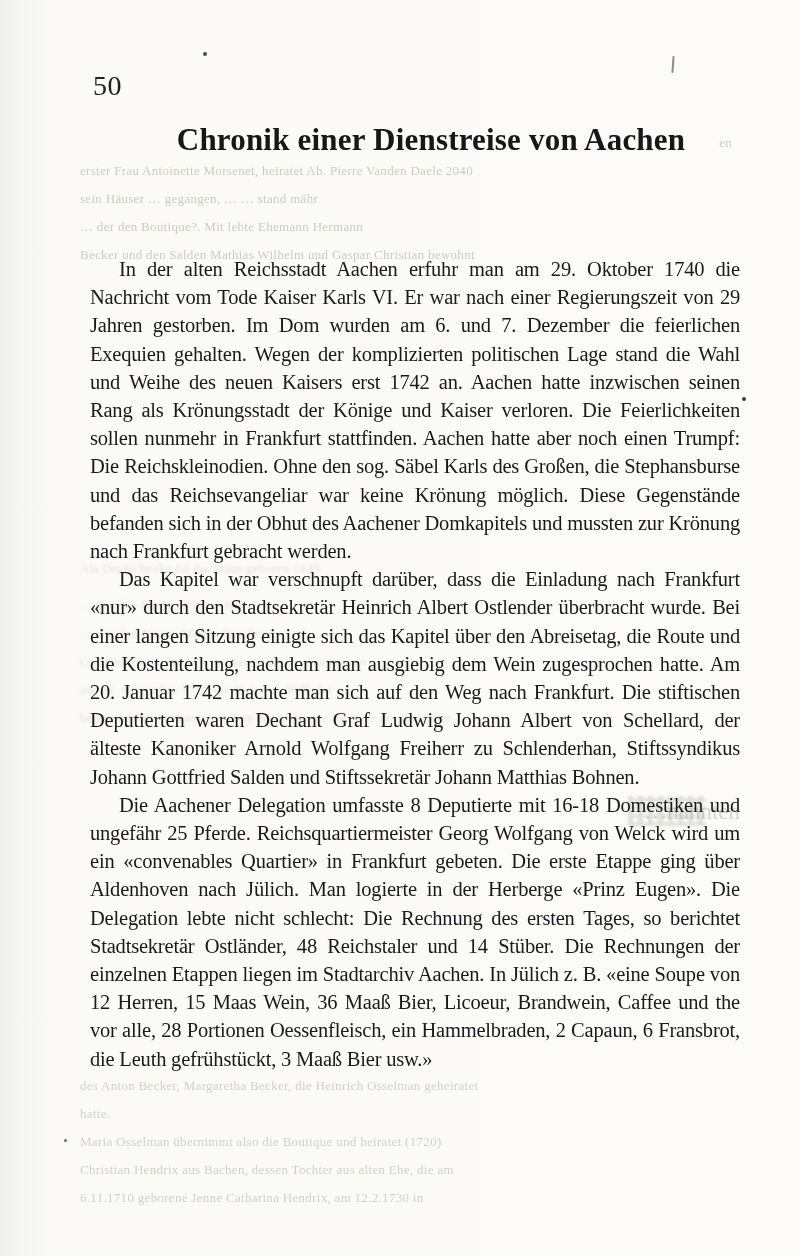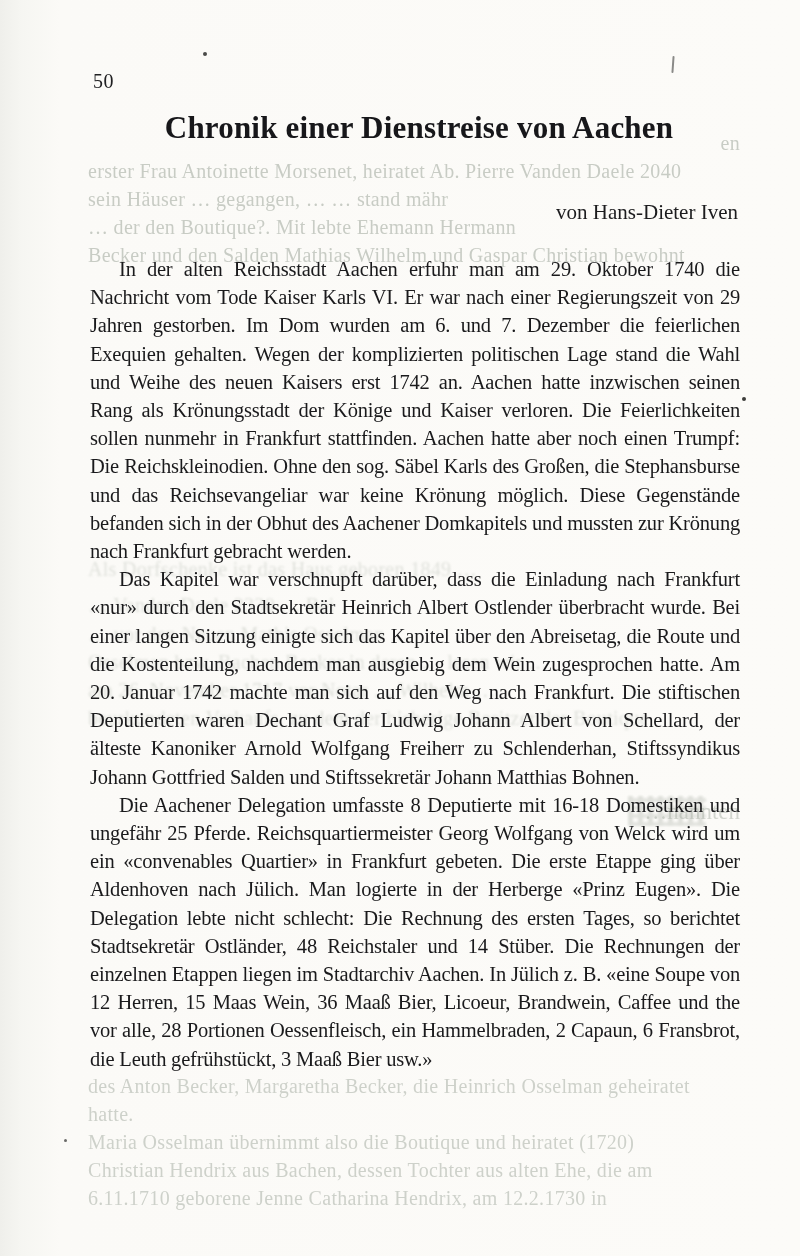--- a/index.html
+++ b/index.html
@@ -17,42 +17,42 @@
   .binding-edge{
     position:absolute;left:0;top:0;bottom:0;width:30px;
     background:
       repeating-linear-gradient(90deg,
         rgba(150,150,146,0.22) 0 1px, rgba(255,255,255,0) 1px 3px,
         rgba(170,170,166,0.16) 3px 4px, rgba(255,255,255,0) 4px 7px),
       linear-gradient(90deg,#dededa 0,#ececе8 8px,rgba(252,251,248,0) 30px);
   }
   .page-number{
     position:absolute;left:93px;top:70px;
-    font-size:20px;color:#202022;letter-spacing:.5px;
+    font-size:28px;color:#202022;letter-spacing:.5px;
   }
   .title-block{
     position:absolute;left:90px;top:101px;width:650px;
     text-align:center;color:#17171a;
     font-weight:bold;font-size:31px;line-height:46px;
-    letter-spacing:.2px;margin:4px;
+    letter-spacing:.2px;margin:16px;
   }
   .byline{
     position:absolute;left:90px;top:200px;width:648px;
     text-align:right;font-size:21px;color:#1c1c1e;
   }
   .body-text{
     position:absolute;left:90px;top:255px;width:650px;
     font-size:20.5px;line-height:28.2px;color:#1a1a1c;
     text-align:justify;letter-spacing:-0.2px;
   }
   .body-text p{margin:0;text-indent:29px;}
   
   .ghost-line{
-    position:absolute;left:88px;width:652px;
-    font-size:20px;line-height:26px;white-space:nowrap;overflow:hidden;
+    position:absolute;left:80px;width:652px;
+    font-size:13px;line-height:26px;white-space:nowrap;overflow:hidden;
     color:#a9b0a6;filter:blur(0.6px);letter-spacing:.3px;
   }
   .ghost-top{opacity:.62;}
   .ghost-mid{opacity:.38;color:#b4bab0;filter:blur(0.9px);}
   .ghost-bottom{opacity:.55;}
   .ga-right{text-align:right;}
   .ghost-img{
     position:absolute;left:628px;top:796px;width:78px;height:30px;
     background:
       repeating-linear-gradient(90deg,#9aa096 0 5px,rgba(255,255,255,0) 5px 10px),
@@ -100,21 +100,20 @@
     <div class="ghost-line ghost-bottom" style="top:1157px">Christian Hendrix aus Bachen, dessen Tochter aus alten Ehe, die am</div>
     <div class="ghost-line ghost-bottom" style="top:1185px">6.11.1710 geborene Jenne Catharina Hendrix, am 12.2.1730 in</div>
   </div>
 
   <div class="page-number">50</div>
 
   <h1 class="title-block">
     <span>Chronik einer Dienstreise von Aachen</span><br>
   </h1>
 
-  <div class="byline">von Hans-Dieter Iven</div>
 
   <div class="body-text">
     <p>In der alten Reichsstadt Aachen erfuhr man am 29. Oktober 1740 die Nachricht vom Tode Kaiser Karls VI. Er war nach einer Regierungszeit von 29 Jahren gestorben. Im Dom wurden am 6. und 7. Dezember die feierlichen Exequien gehalten. Wegen der komplizierten politischen Lage stand die Wahl und Weihe des neuen Kaisers erst 1742 an. Aachen hatte inzwischen seinen Rang als Krönungsstadt der Könige und Kaiser verloren. Die Feierlichkeiten sollen nunmehr in Frankfurt stattfinden. Aachen hatte aber noch einen Trumpf: Die Reichskleinodien. Ohne den sog. Säbel Karls des Großen, die Stephansburse und das Reichsevangeliar war keine Krönung möglich. Diese Gegenstände befanden sich in der Obhut des Aachener Domkapitels und mussten zur Krönung nach Frankfurt gebracht werden.</p>
     <p>Das Kapitel war verschnupft darüber, dass die Einladung nach Frankfurt «nur» durch den Stadtsekretär Heinrich Albert Ostlender überbracht wurde. Bei einer langen Sitzung einigte sich das Kapitel über den Abreisetag, die Route und die Kostenteilung, nachdem man ausgiebig dem Wein zugesprochen hatte. Am 20. Januar 1742 machte man sich auf den Weg nach Frankfurt. Die stiftischen Deputierten waren Dechant Graf Ludwig Johann Albert von Schellard, der älteste Kanoniker Arnold Wolfgang Freiherr zu Schlenderhan, Stiftssyndikus Johann Gottfried Salden und Stiftssekretär Johann Matthias Bohnen.</p>
     <p>Die Aachener Delegation umfasste 8 Deputierte mit 16-18 Domestiken und ungefähr 25 Pferde. Reichsquartiermeister Georg Wolfgang von Welck wird um ein «convenables Quartier» in Frankfurt gebeten. Die erste Etappe ging über Aldenhoven nach Jülich. Man logierte in der Herberge «Prinz Eugen». Die Delegation lebte nicht schlecht: Die Rechnung des ersten Tages, so berichtet Stadtsekretär Ostländer, 48 Reichstaler und 14 Stüber. Die Rechnungen der einzelnen Etappen liegen im Stadtarchiv Aachen. In Jülich z. B. «eine Soupe von 12 Herren, 15 Maas Wein, 36 Maaß Bier, Licoeur, Brandwein, Caffee und the vor alle, 28 Portionen Oessenfleisch, ein Hammelbraden, 2 Capaun, 6 Fransbrot, die Leuth gefrühstückt, 3 Maaß Bier usw.»</p>
   </div>
 
   <div class="speck tick" style="left:672px;top:56px"></div>
   <div class="speck d1" style="left:203px;top:52px"></div>
   <div class="speck d2" style="left:742px;top:397px"></div>

